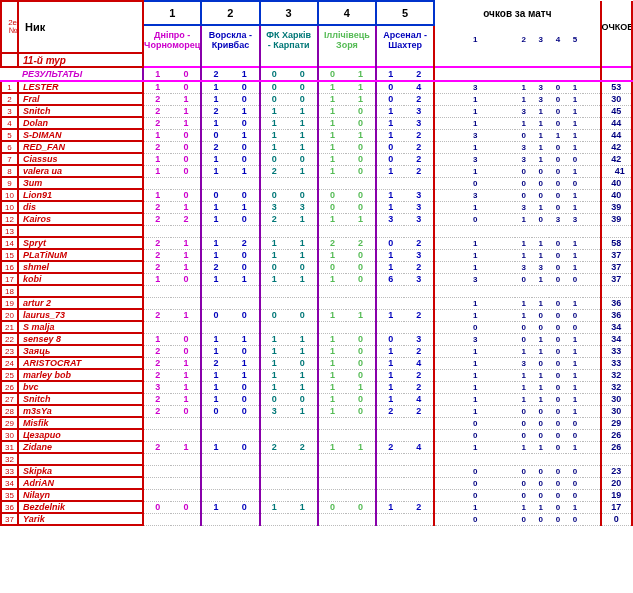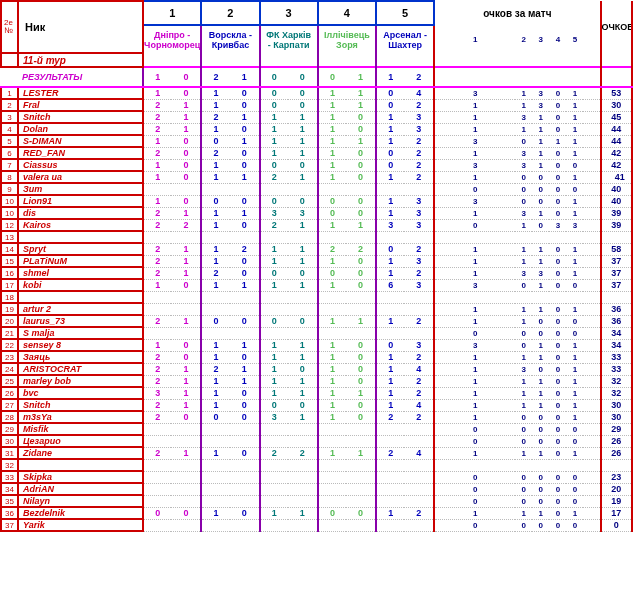--- a/index.html
+++ b/index.html
@@ -18,21 +18,21 @@
   .lgreen{color:#55bb55;}
   .hdrlabel{font-weight:bold;font-size:9px;text-align:center;line-height:10px;}
   .dotted{border-bottom:1px dotted #bbb;}
   .outer{border:2px solid #cc0000;}
   .pinkrow td{border-top:2px solid #ff00ff;border-bottom:2px solid #ff00ff;}
   .colgrp{border-left:2px solid #8800aa;}
   .ptsgrp{border-left:2px solid #cc0000;border-right:2px solid #cc0000;}
   .totcol{border-left:2px solid #cc0000;font-weight:bold;color:#000080;text-align:center;}
   .smallnum{font-size:8px;text-align:center;color:#000080;font-weight:bold;}
   .matchhdr{font-weight:bold;font-size:11px;text-align:center;color:#000;}
-  .topleft{font-size:8px;color:#cc0000;text-align:left;padding-left:2px;line-height:8px;}
+  .topleft{font-size:8px;color:#cc0000;text-align:right;padding-left:2px;line-height:8px;}
   .tourlabel{color:#cc0000;font-weight:bold;font-style:italic;font-size:10px;padding-left:4px;}
   .results{color:#cc00cc;font-weight:bold;font-style:italic;font-size:9px;padding-left:4px;}
 </style>
 </head>
 <body>
 
 <div id="sheet">
   <table>
     <colgroup>
       <col style="width:12px">
@@ -106,21 +106,21 @@
       <td class="tourlabel outer">11-й тур</td>
       <td class="colgrp" colspan="2"></td>
       <td class="colgrp" colspan="2"></td>
       <td class="colgrp" colspan="2"></td>
       <td class="colgrp" colspan="2"></td>
       <td class="colgrp" colspan="2"></td>
       <td class="ptsgrp" colspan="6"></td>
       <td style="border-left:2px solid #cc0000;border-right:2px solid #cc0000"></td>
     </tr>
 
-    <tr class="pinkrow" style="height:20px">
+    <tr class="pinkrow" style="height:14px">
       <td></td>
       <td class="results">РЕЗУЛЬТАТЫ</td>
       <td class="val magenta colgrp">1</td>
       <td class="val magenta">0</td>
       <td class="val blue colgrp">2</td>
       <td class="val blue">1</td>
       <td class="val teal colgrp">0</td>
       <td class="val teal">0</td>
       <td class="val lgreen colgrp">0</td>
       <td class="val lgreen">1</td>

